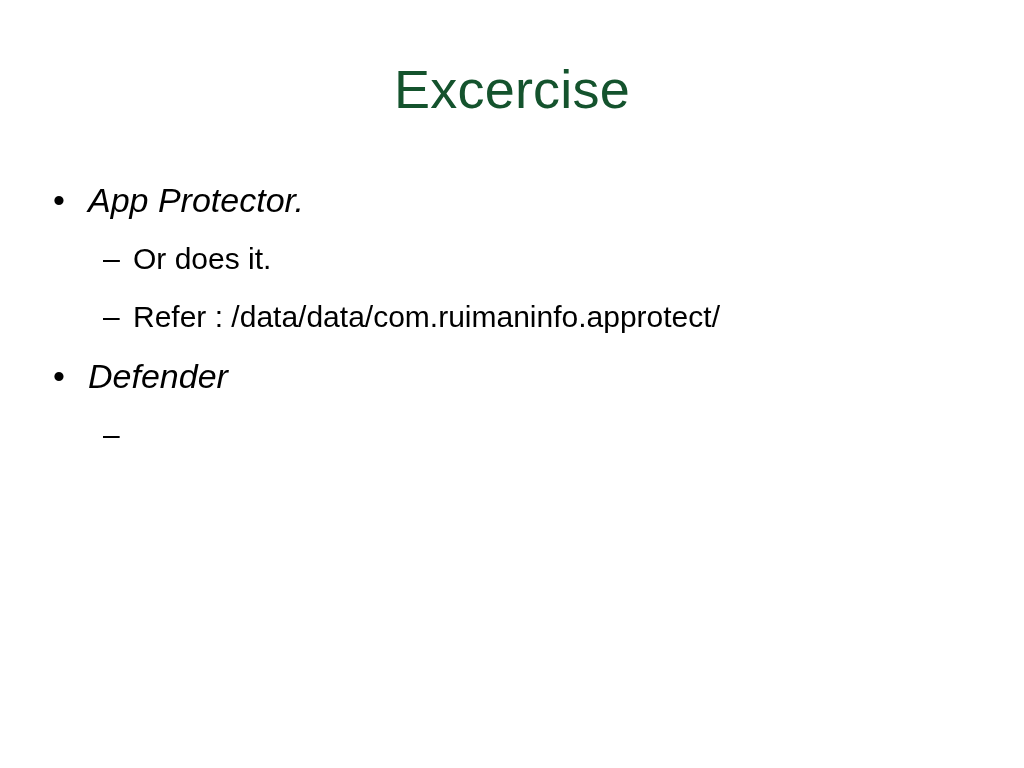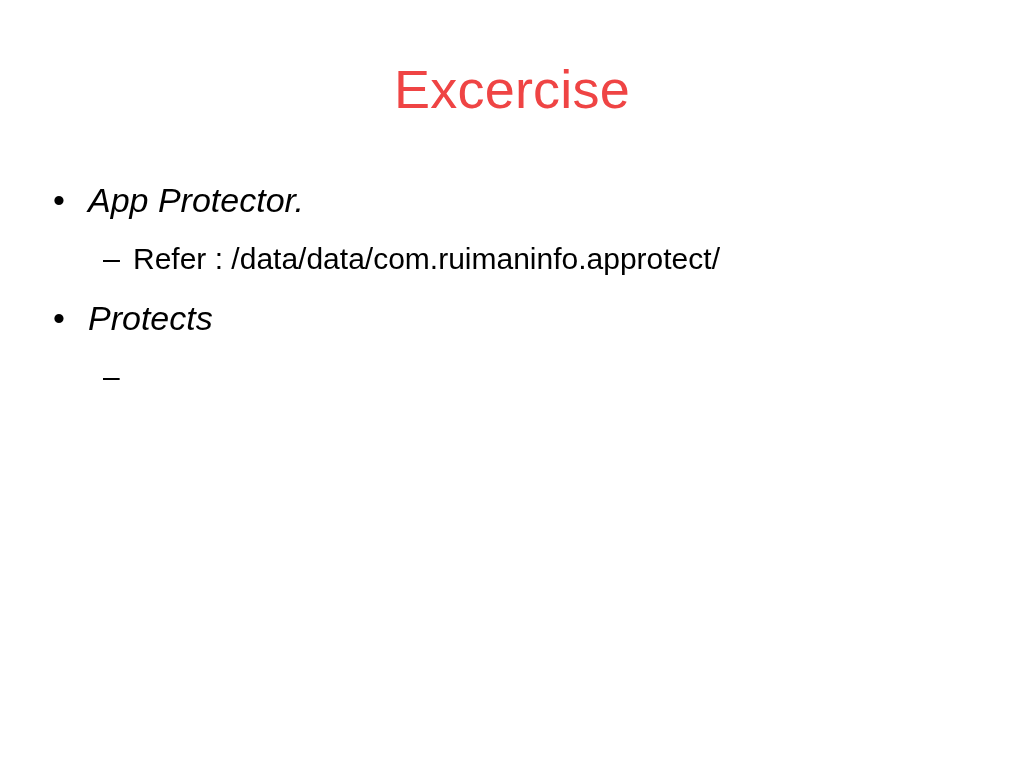--- a/index.html
+++ b/index.html
@@ -28,21 +28,21 @@
   .slide-title {
     position: absolute;
     left: 0;
     top: 58px;
     width: 1024px;
     text-align: center;
     font-size: 54px;
     line-height: 62px;
     font-weight: 400;
     letter-spacing: 0.2px;
-    color: #ef4444;
+    color: #14532d;
     white-space: nowrap;
   }
 
   
   .slide-body {
     position: absolute;
     left: 48px;
     top: 178px;
     width: 928px;
   }
@@ -122,35 +122,36 @@
       </div>
 
       <div class="sub-list">
 
         <div class="bullet lvl2">
           <span class="marker">–</span>
         </div>
 
         <div class="bullet lvl2">
           <span class="marker">–</span>
+          <span class="btext">Or does it.</span>
         </div>
 
         <div class="bullet lvl2">
           <span class="marker">–</span>
           <span class="btext">Refer : /data/data/com.ruimaninfo.approtect/</span>
         </div>
 
       </div>
     </div>
 
     <div class="group">
 
       <div class="bullet lvl1">
         <span class="marker">•</span>
-        <span class="btext">Protects</span>
+        <span class="btext">Defender</span>
       </div>
 
       <div class="sub-list">
         <div class="bullet lvl2">
           <span class="marker">–</span>
         </div>
       </div>
 
     </div>
 

